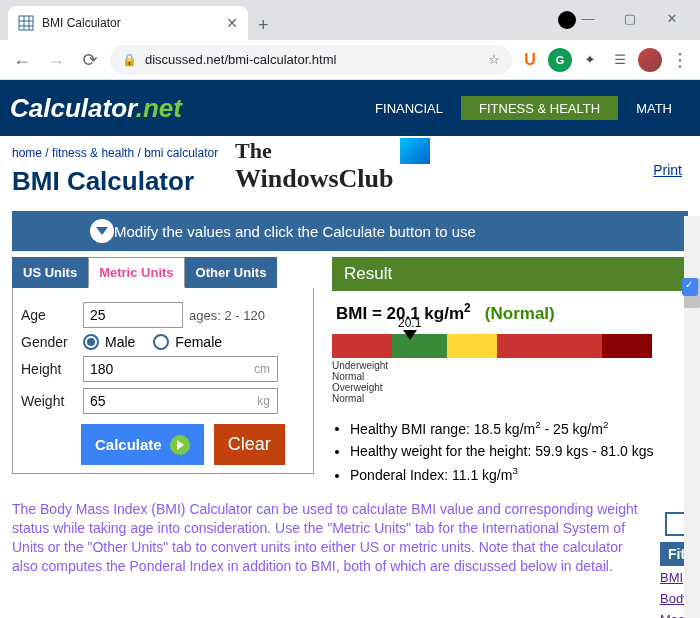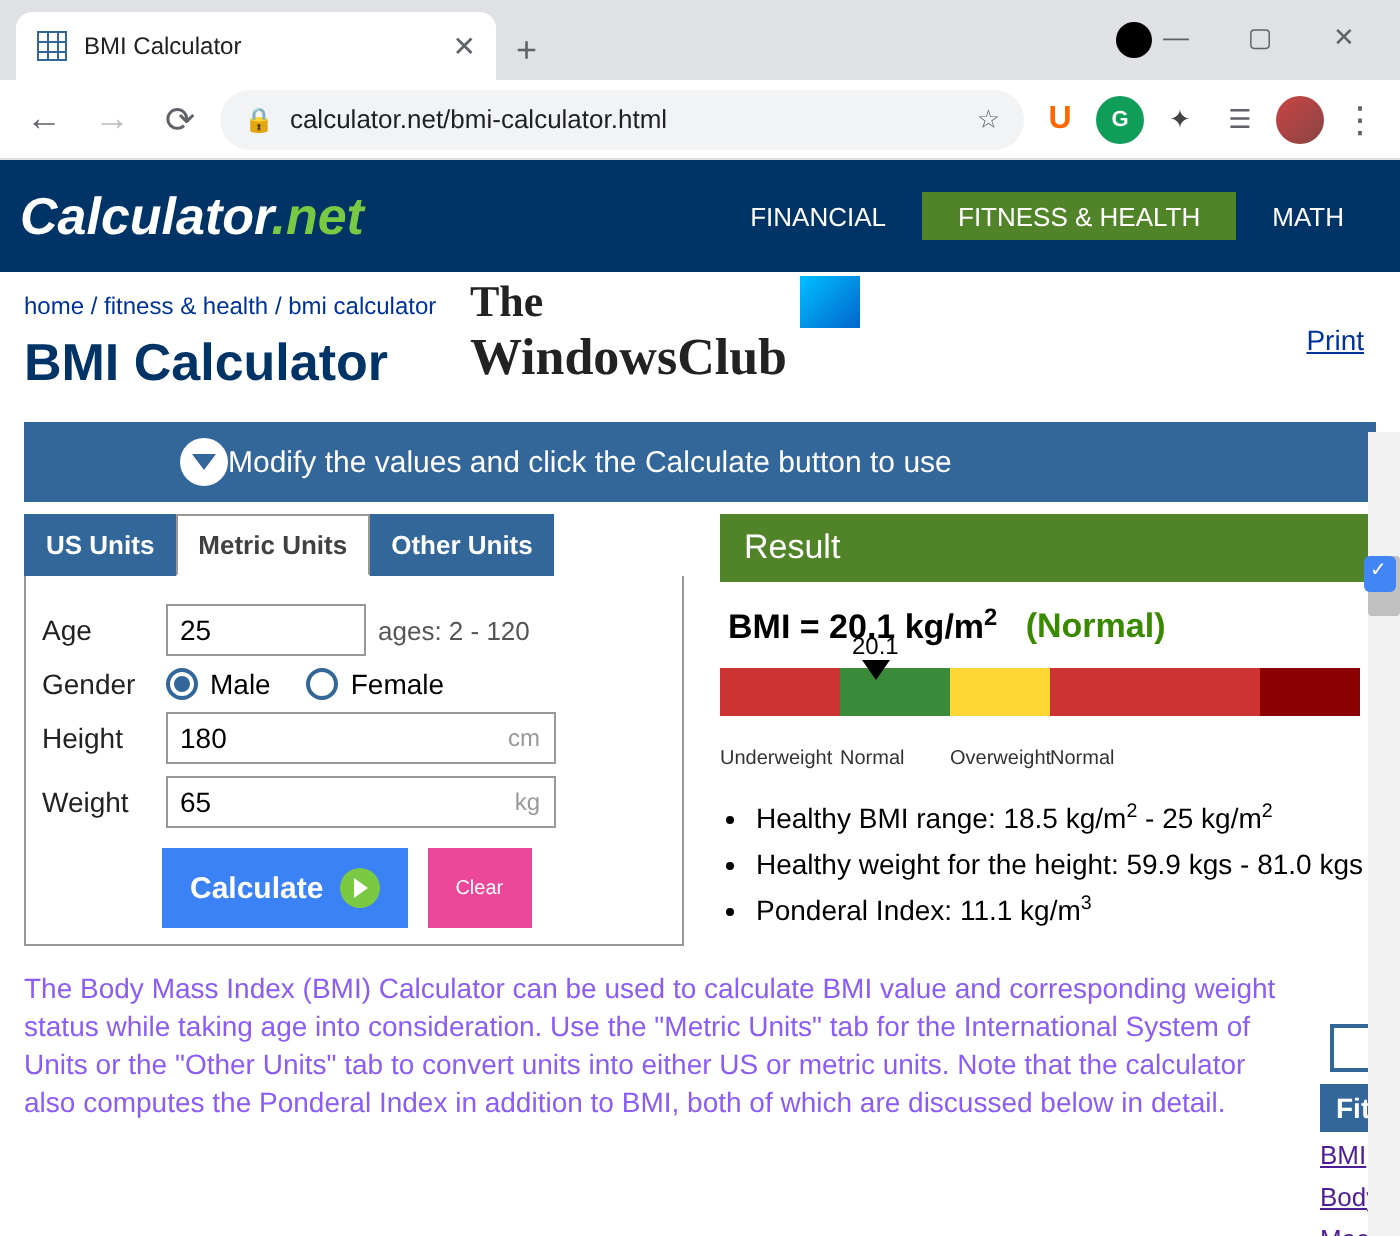--- a/index.html
+++ b/index.html
@@ -48,61 +48,61 @@
   .watermark-icon { position: absolute; left: 400px; top: 2px; width: 30px; height: 26px; background: linear-gradient(135deg,#00bfff,#0066cc); }
 
   
   .banner { background: #336699; color: #fff; padding: 8px; display: flex; align-items: center; margin: 0 12px; }
   .banner-icon { width: 24px; height: 24px; background: #fff; border-radius: 50%; position: relative; margin-left: 70px; }
   .banner-icon::after { content: ''; position: absolute; left: 6px; top: 8px; border-left: 6px solid transparent; border-right: 6px solid transparent; border-top: 8px solid #336699; }
   .banner-text { font-size: 15px; }
 
   
   .calc-wrap { display: flex; padding: 0 12px; gap: 18px; margin-top: 6px; }
-  .calc-left { width: 330px; }
+  .calc-left { width: 302px; }
   .calc-right { flex: 1; }
 
   .tabs { display: flex; }
   .tab-btn { background: #336699; color: #fff; padding: 7px 10px; font-size: 13px; font-weight: bold; border: 1px solid #336699; cursor: pointer; }
-  .tab-btn.active { background: #fff; color: #404040; border: 1px solid #999; border-bottom: 1px solid #fff; }
+  .tab-btn.active { background: #fff; color: #ec4899; border: 1px solid #999; border-bottom: 1px solid #fff; }
 
   .form-box { border: 1px solid #999; padding: 8px; border-top: none; }
   .form-row { display: flex; align-items: center; margin: 6px 0; gap: 6px; }
   .form-label { width: 56px; font-size: 14px; color: #222; }
   .form-input { border: 1px solid #999; padding: 4px 6px; font-size: 14px; width: 100px; }
   .form-input.wide { width: 195px; position: relative; }
   .unit-suffix { color: #999; font-size: 12px; position: absolute; right: 8px; top: 6px; }
   .input-wrap { position: relative; }
   .age-hint { color: #555; font-size: 13px; text-align: right; }
   .radio { width: 16px; height: 16px; border: 2px solid #336699; border-radius: 50%; display: inline-flex; align-items: center; justify-content: center; cursor: pointer; }
   .radio.checked::after { content: ''; width: 8px; height: 8px; background: #336699; border-radius: 50%; }
   .radio-label { font-size: 14px; margin-right: 12px; }
 
   .btn-row { display: flex; gap: 10px; margin-top: 10px; padding-left: 60px; }
   .calc-btn { background: #3b82f6; color: #fff; padding: 10px 14px; font-size: 15px; font-weight: bold; border: none; cursor: pointer; display: flex; align-items: center; gap: 8px; }
   .calc-btn .play { width: 20px; height: 20px; border-radius: 50%; background: #7ac943; display: flex; align-items: center; justify-content: center; }
   .calc-btn .play::after { content: ''; border-left: 7px solid #fff; border-top: 5px solid transparent; border-bottom: 5px solid transparent; margin-left: 2px; }
-  .clear-btn { background: #ec4899; color: #fff; padding: 10px 14px; font-size: 10px; border: none; cursor: pointer; }
+  .clear-btn { background: #c2410c; color: #fff; padding: 10px 14px; font-size: 18px; border: none; cursor: pointer; }
 
   .result-header { background: #518428; color: #fff; padding: 7px 12px; font-size: 17px; }
   .result-value { font-size: 17px; padding: 10px 4px 6px; }
   .result-value b { font-weight: bold; }
   .result-status { color: #3a8a00; font-weight: bold; }
 
   .bmi-scale { position: relative; margin: 4px 0 8px; }
   .scale-bar { display: flex; height: 24px; }
   .seg { height: 24px; }
   .seg.red1 { background: #cc3333; width: 60px; }
   .seg.green { background: #3a8a3a; width: 55px; }
   .seg.yellow { background: #ffd633; width: 50px; }
   .seg.orange { background: #cc3333; width: 105px; }
   .seg.darkred { background: #8b0000; width: 50px; }
   .pointer { position: absolute; left: 66px; top: -18px; font-size: 12px; text-align: center; }
   .pointer .tri { width: 0; height: 0; border-left: 7px solid transparent; border-right: 7px solid transparent; border-top: 10px solid #000; margin: 0 auto; }
-  .scale-labels { display: flex; font-size: 10px; margin-top: 16px; color: #333; }
+  .scale-labels { display: flex; font-size: 10px; margin-top: 2px; color: #333; flex-direction: column; }
   .scale-labels span:nth-child(1) { width: 60px; }
   .scale-labels span:nth-child(2) { width: 55px; }
   .scale-labels span:nth-child(3) { width: 50px; }
   .scale-labels span:nth-child(4) { width: 105px; }
 
   .result-list { padding: 6px 0 0 18px; font-size: 14px; line-height: 1.5; }
   .result-list li { margin-bottom: 2px; }
 
   .side-box { position: absolute; right: 0; top: 406px; background: #336699; color: #fff; padding: 4px 8px; font-size: 14px; font-weight: bold; width: 40px; }
   .side-links { position: absolute; right: 0; top: 432px; font-size: 13px; line-height: 1.6; width: 40px; overflow: hidden; }
@@ -143,21 +143,21 @@
     <span class="win-btn">✕</span>
   </div>
 </div>
 
 <div class="chrome-toolbar">
   <span class="nav-btn">←</span>
   <span class="nav-btn disabled">→</span>
   <span class="nav-btn">⟳</span>
   <div class="address-bar">
     <span class="address-lock">🔒</span>
-    <span class="address-text">calculator.net/bmi-calculator.html</span>
+    <span class="address-text">discussed.net/bmi-calculator.html</span>
     <span style="color:#5f6368;">☆</span>
   </div>
   <span class="ext-icon ext-u">U</span>
   <span class="ext-icon ext-g">G</span>
   <span class="ext-icon" style="color:#444;">✦</span>
   <span class="ext-icon" style="color:#5f6368;">☰</span>
   <span class="ext-icon ext-avatar"></span>
   <span class="ext-icon ext-menu">⋮</span>
 </div>
 

